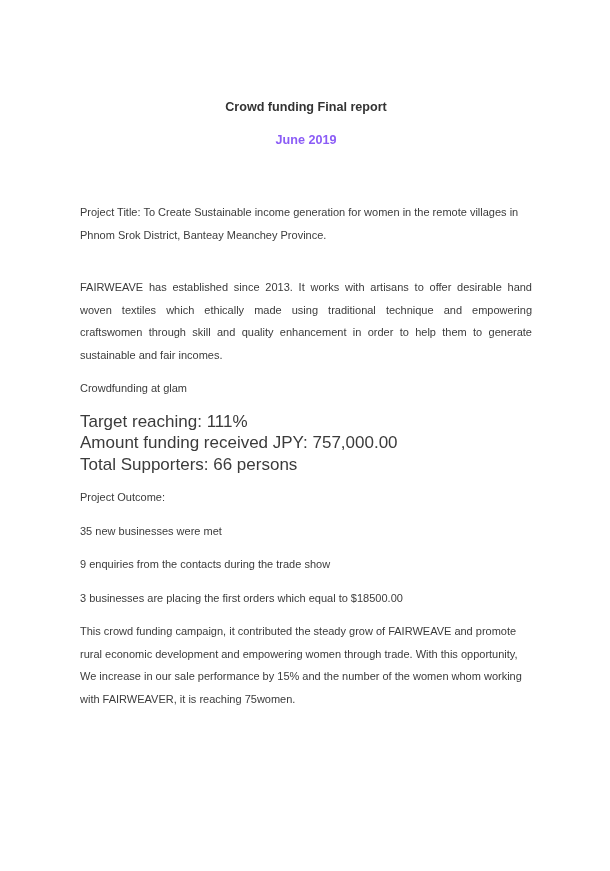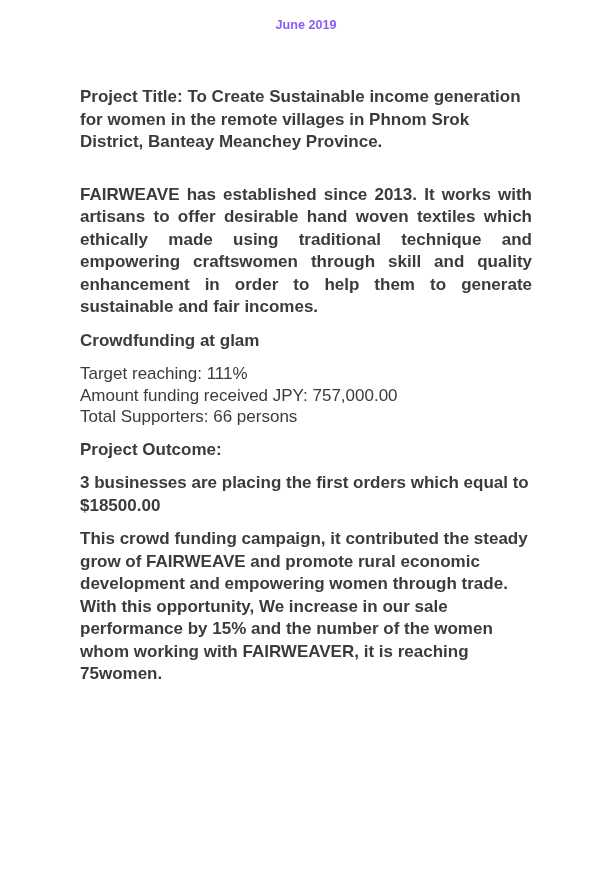--- a/index.html
+++ b/index.html
@@ -30,55 +30,58 @@
   .date {
     margin: 18px 0 0 0;
     font-size: 12.6px;
     font-weight: bold;
     line-height: 15px;
     text-align: center;
     color: #8b5cf6;
   }
   .para {
     margin: 0 0 11px 0;
-    font-size: 17px;
+    font-size: 11px;
     line-height: 22.5px;
-    font-weight: bold;
+    font-weight: normal;
   }
   .first-para {
     margin-top: 53px;
   }
   .justify {
     text-align: justify;
     margin-top: 30px;
   }
   .stats {
     margin: 0 0 11px 0;
     font-size: 17px;
     line-height: 21.5px;
   }
 </style>
 </head>
 <body>
 
 <div class="page">
+  <h1 class="title">Crowd funding Final report</h1>
   <h2 class="date">June 2019</h2>
 
   <p class="para first-para">Project Title: To Create Sustainable income generation for women in the remote villages in Phnom Srok District, Banteay Meanchey Province.</p>
 
 
 
   <p class="para justify">FAIRWEAVE has established since 2013. It works with artisans to offer desirable hand woven textiles which ethically made using traditional technique and empowering craftswomen through skill and quality enhancement in order to help them to generate sustainable and fair incomes.</p>
 
   <p class="para">Crowdfunding at glam</p>
 
   <div class="stats">
     <div>Target reaching: 111%</div>
     <div>Amount funding received JPY: 757,000.00</div>
     <div>Total Supporters: 66 persons</div>
   </div>
 
   <p class="para">Project Outcome:</p>
 
+  <p class="para">35 new businesses were met</p>
+  <p class="para">9 enquiries from the contacts during the trade show</p>
   <p class="para">3 businesses are placing the first orders which equal to $18500.00</p>
 
   <p class="para">This crowd funding campaign, it contributed the steady grow of FAIRWEAVE and promote rural economic development and empowering women through trade. With this opportunity, We increase in our sale performance by 15% and the number of the women whom working with FAIRWEAVER, it is reaching 75women.</p>
 </div>
 
 </body></html>

